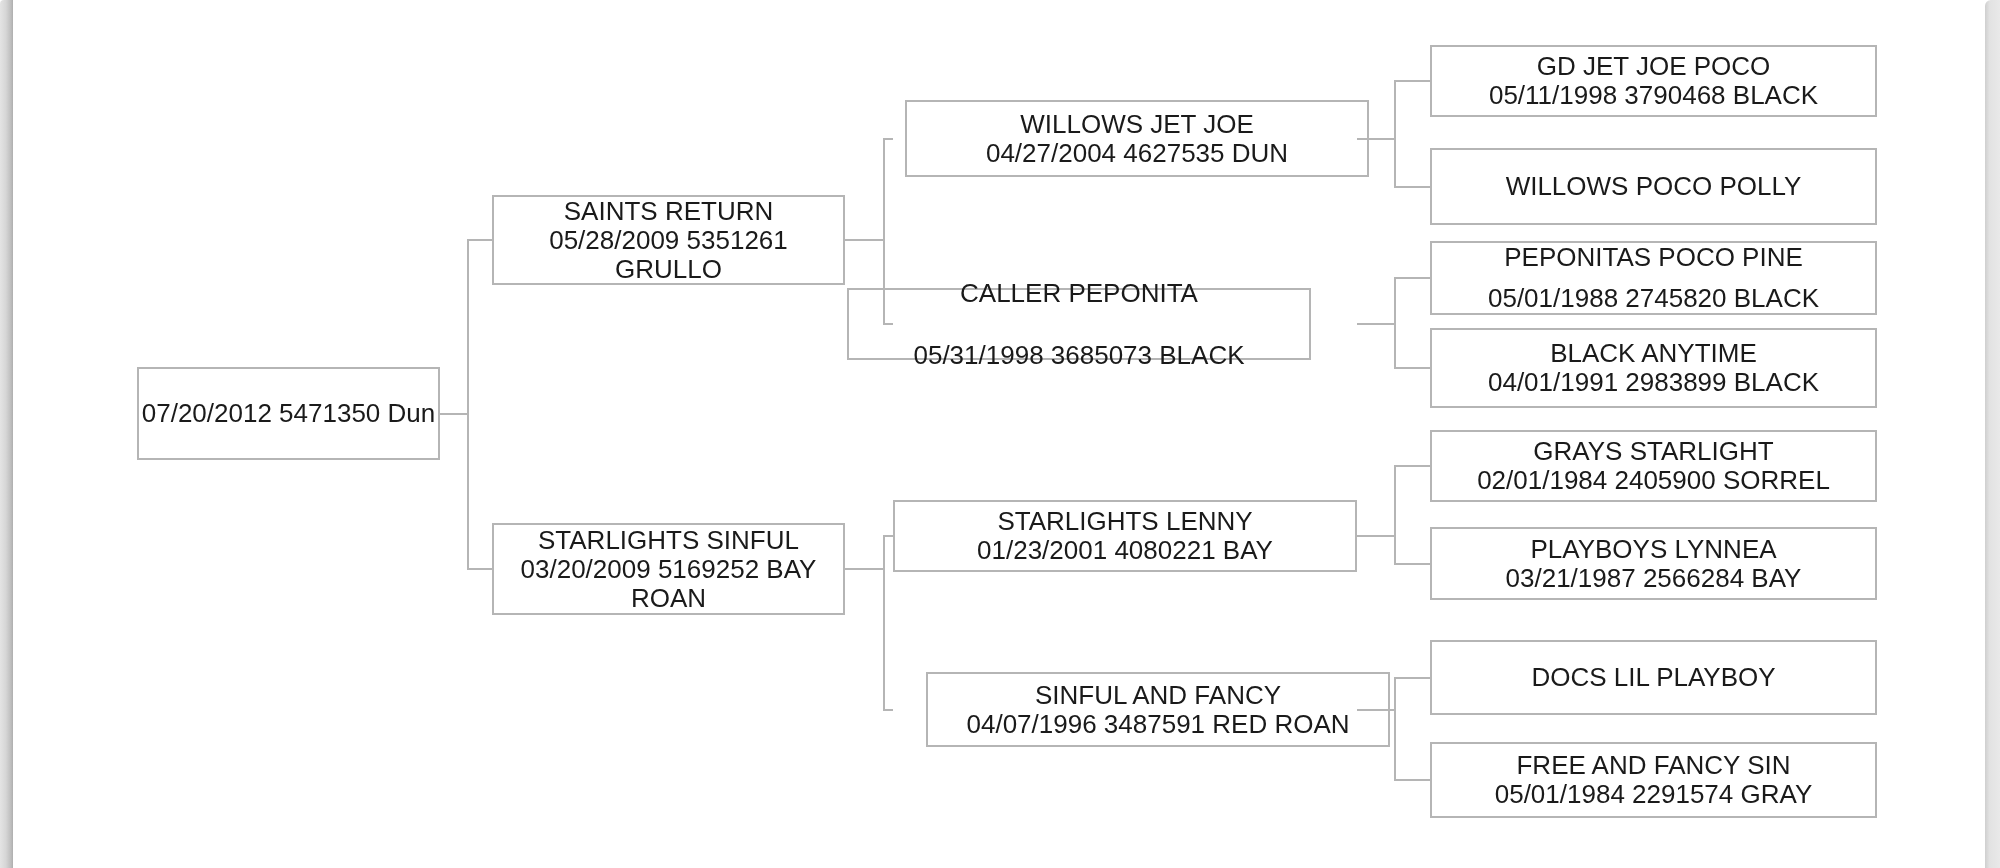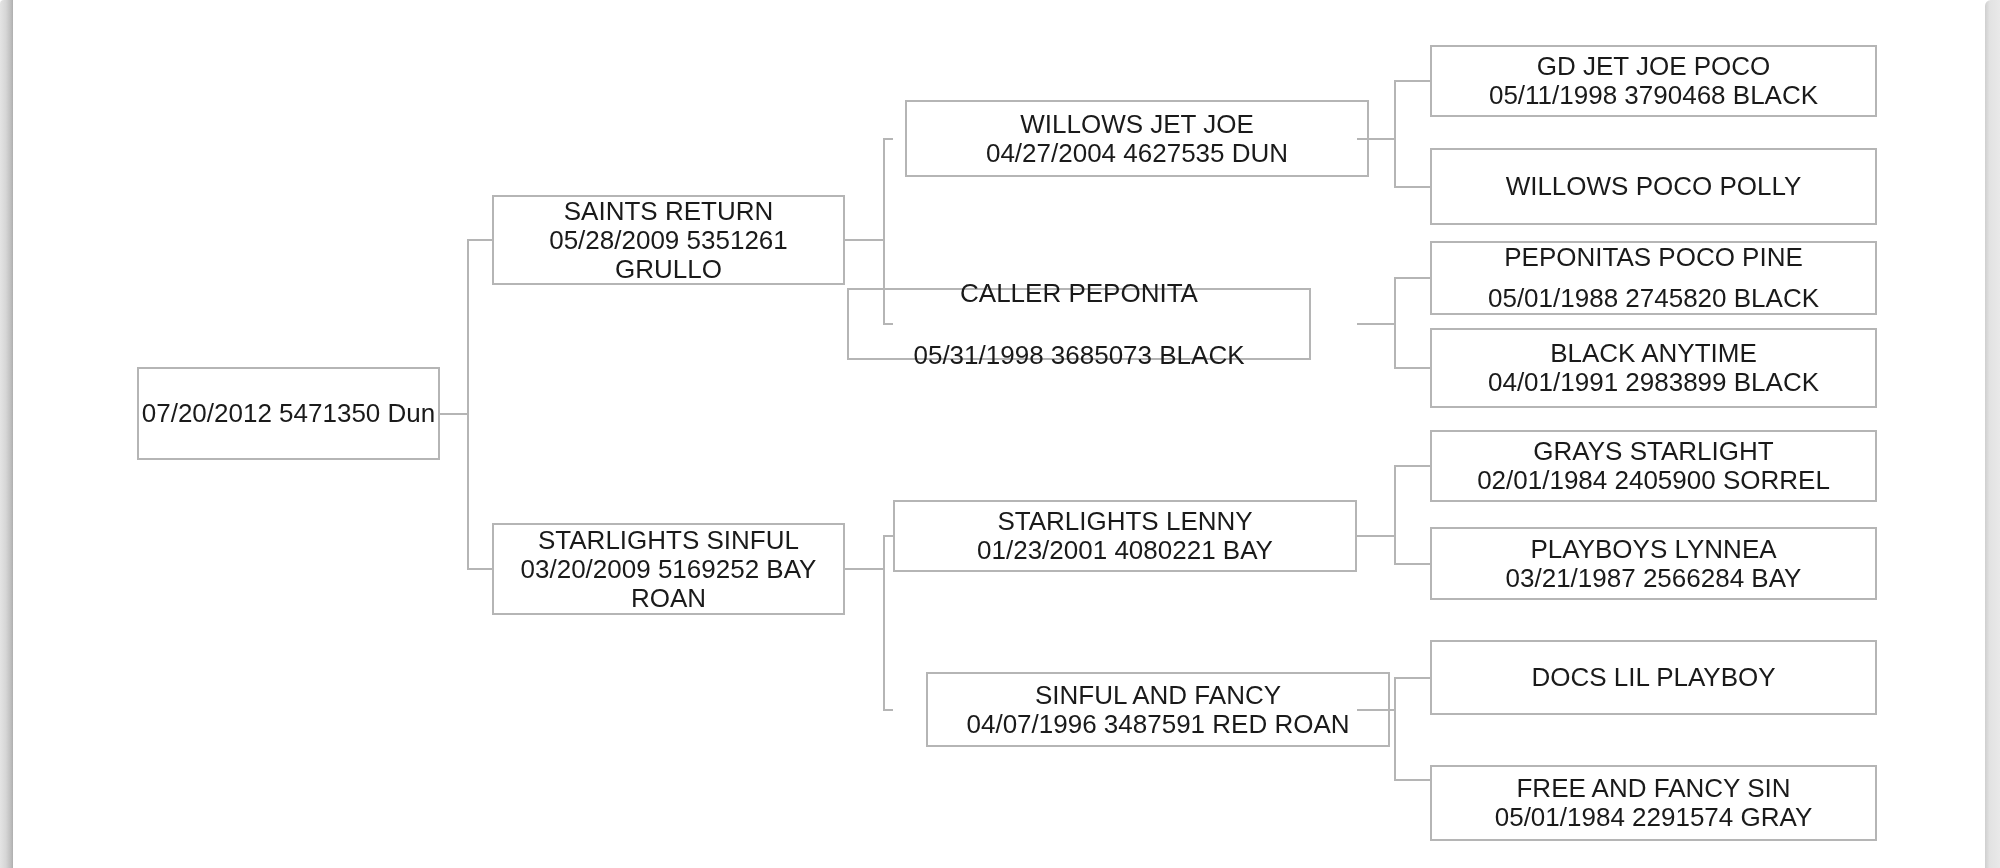--- a/index.html
+++ b/index.html
@@ -108,21 +108,21 @@
         <div class="name">GRAYS STARLIGHT</div>
         <div class="details">02/01/1984 2405900 SORREL</div>
       </div>
       <div class="node" style="left: 1430px; top: 527px; width: 447px; height: 73px;">
         <div class="name">PLAYBOYS LYNNEA</div>
         <div class="details">03/21/1987 2566284 BAY</div>
       </div>
       <div class="node" style="left: 1430px; top: 640px; width: 447px; height: 75px;">
         <div class="name">DOCS LIL PLAYBOY</div>
       </div>
-      <div class="node" style="left: 1430px; top: 742px; width: 447px; height: 76px; margin-top: 23px;">
+      <div class="node" style="left: 1430px; top: 742px; width: 447px; height: 76px;">
         <div class="name">FREE AND FANCY SIN</div>
         <div class="details">05/01/1984 2291574 GRAY</div>
       </div>
       <div class="cline" style="left: 440px; top: 413px; width: 27px; height: 2px;"></div>
       <div class="cline" style="left: 467px; top: 239px; width: 2px; height: 331px;"></div>
       <div class="cline" style="left: 469px; top: 239px; width: 23px; height: 2px;"></div>
       <div class="cline" style="left: 469px; top: 568px; width: 23px; height: 2px;"></div>
       <div class="cline" style="left: 845px; top: 239px; width: 38px; height: 2px;"></div>
       <div class="cline" style="left: 883px; top: 138px; width: 2px; height: 187px;"></div>
       <div class="cline" style="left: 885px; top: 138px; width: 8px; height: 2px;"></div>

